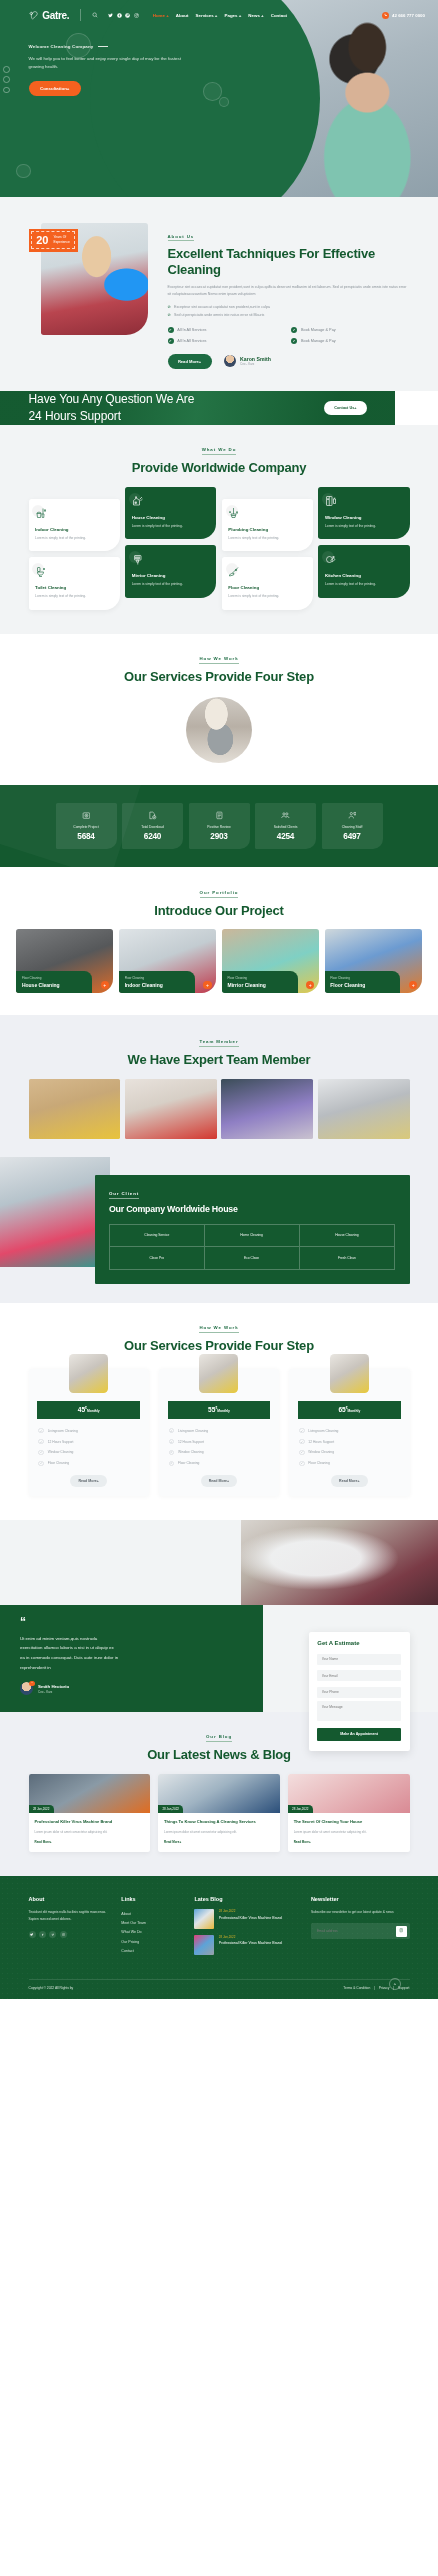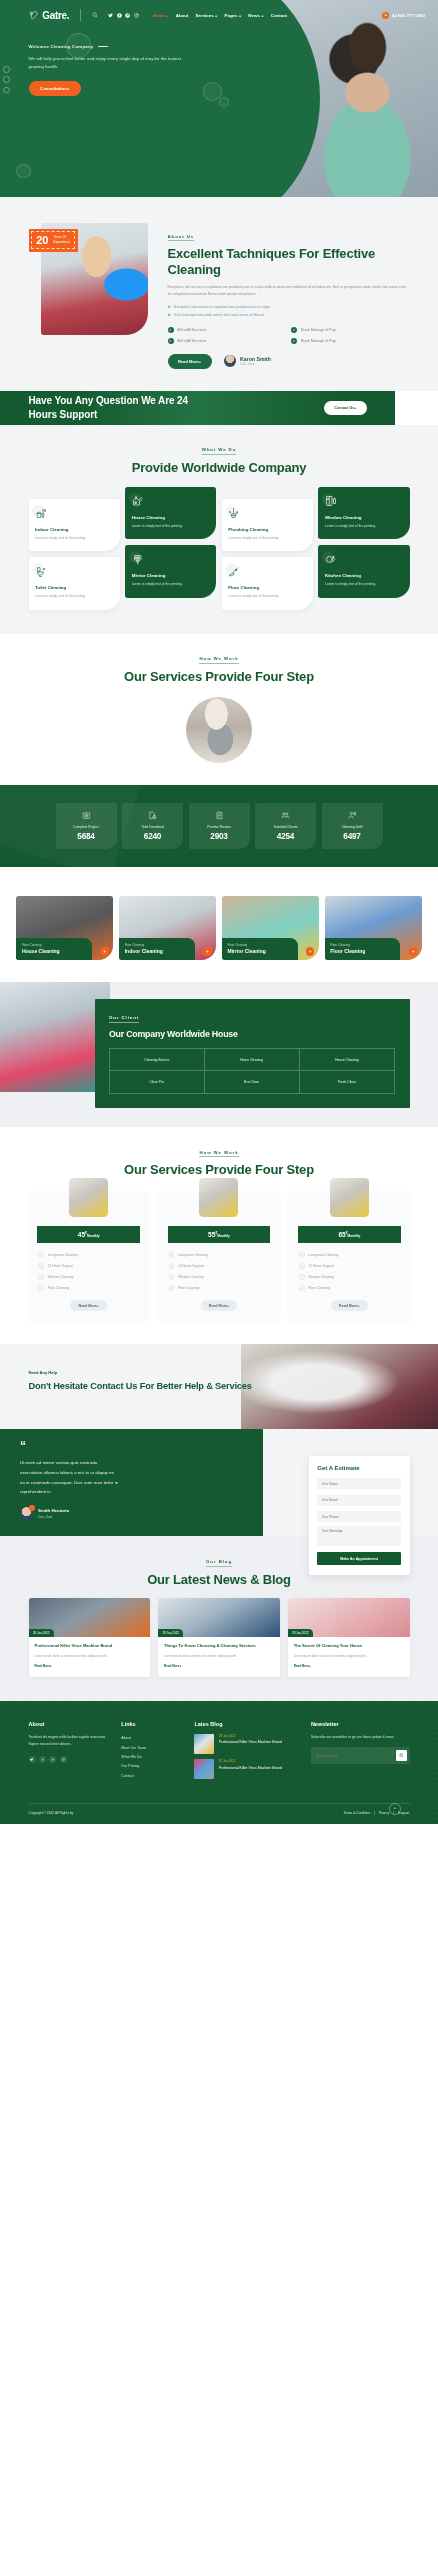--- a/index.html
+++ b/index.html
@@ -103,21 +103,21 @@
   .sig-av { width:12px; height:12px; border-radius:50%;
     background:radial-gradient(circle at 50% 35%,#e9c6a5 0 40%,#3a4a63 41%); }
   .sig-n { color:#14592f; font-size:5.2px; font-weight:bold; }
   .sig-r { color:#9aa1a7; font-size:3px; margin-top:0.5px; }
 
   
   .cta { margin:0 0 0 0; height:34px; background:#1d6b42; display:flex; align-items:center;
          padding:0 28.5px; width:395px; position:relative; overflow:hidden; }
   .cta:before{content:"";position:absolute;inset:0;
     background:linear-gradient(100deg,rgba(20,89,47,.9) 20%,rgba(40,120,70,.6) 50%,rgba(20,89,47,.92) 85%);}
-  .cta h3 { color:#fff; font-size:10px; font-weight:bold; line-height:1.35; position:relative;
+  .cta h3 { color:#fff; font-size:12px; font-weight:normal; line-height:1.35; position:relative;
             letter-spacing:-0.1px; max-width:181px; }
   .btn-white { margin-left:auto; background:#fff; color:#14592f; font-size:3.8px;
                font-weight:bold; padding:5px 10px; border-radius:11px; border:none;
                position:relative; cursor:pointer; }
 
   
   .services { background:#f2f4f5; padding:18.6px 28.5px 24px; position:relative; overflow:hidden; }
   .sec-head { text-align:center; margin-bottom:11px; }
   .svc-grid { display:grid; grid-template-columns:repeat(4,1fr); gap:5.5px; position:relative; z-index:2;}
   .svc { padding:8.8px 6.6px 10px; border-radius:2.7px 2.7px 15.3px 2.7px; position:relative; overflow:hidden; }
@@ -639,20 +639,24 @@
               <path d="M19 9v4"></path>
             </svg>
         </div>
         <div class="stat-l">Cleaning Staff</div>
         <div class="stat-v">6497</div>
       </div>
     </div>
   </section>
 
   <section class="portfolio">
+    <div class="sec-head">
+      <span class="kicker-u">Our Portfolio</span>
+      <h2 class="sec-h2">Introduce Our Project</h2>
+    </div>
     <div class="pf-grid">
       <div class="pf pf1">
           <div class="ph"></div>
         <div class="pf-cap">
           <div class="pf-sub">Floor Cleaning</div>
           <div class="pf-t">House Cleaning</div>
         </div>
         <span class="pf-plus">+</span>
       </div>
       <div class="pf pf2">
@@ -675,20 +679,32 @@
           <div class="ph"></div>
         <div class="pf-cap">
           <div class="pf-sub">Floor Cleaning</div>
           <div class="pf-t">Floor Cleaning</div>
         </div>
         <span class="pf-plus">+</span>
       </div>
     </div>
   </section>
 
+  <section class="team">
+    <div class="sec-head">
+      <span class="kicker-u">Team Member</span>
+      <h2 class="sec-h2">We Have Expert Team Member</h2>
+    </div>
+    <div class="tm-grid">
+      <div class="tm tm1"></div>
+      <div class="tm tm2"></div>
+      <div class="tm tm3"></div>
+      <div class="tm tm4"></div>
+    </div>
+  </section>
 
   <section class="clients-wrap">
     <div class="clients-row">
       <div class="cl-photo"></div>
       <div class="cl-card">
         <span class="cl-kick">Our Client</span>
         <h2 class="cl-h">Our Company Worldwide House</h2>
         <div class="cl-grid">
           <div class="cl-cell">
               <span class="cl-logo">Cleaning Service</span>
@@ -796,24 +812,20 @@
             </li>
         </ul>
         <button class="pr-btn">Read More+</button>
       </div>
     </div>
   </section>
 
   <div class="testi-zone">
     <section class="contact-hero">
       <div class="ch-photo"></div>
-      <div class="ch-body">
-        <div class="ch-kick">Need Any Help</div>
-        <h2 class="ch-h">Don't Hesitate Contact Us For Better Help &amp; Services</h2>
-      </div>
     </section>
 
     <section class="testi">
       <div class="testi-left">
         <div class="quote">“</div>
         <p class="testi-p">Ut enim ad minim veniam,quis nostruda exercitation ullamco laboris a nisi in ut aliquip ex ea in commodo consequat. Duis aute irure dolor in reprehenderit in</p>
         <div class="testi-who">
           <span class="testi-av">
               <i>”</i>
             </span>

